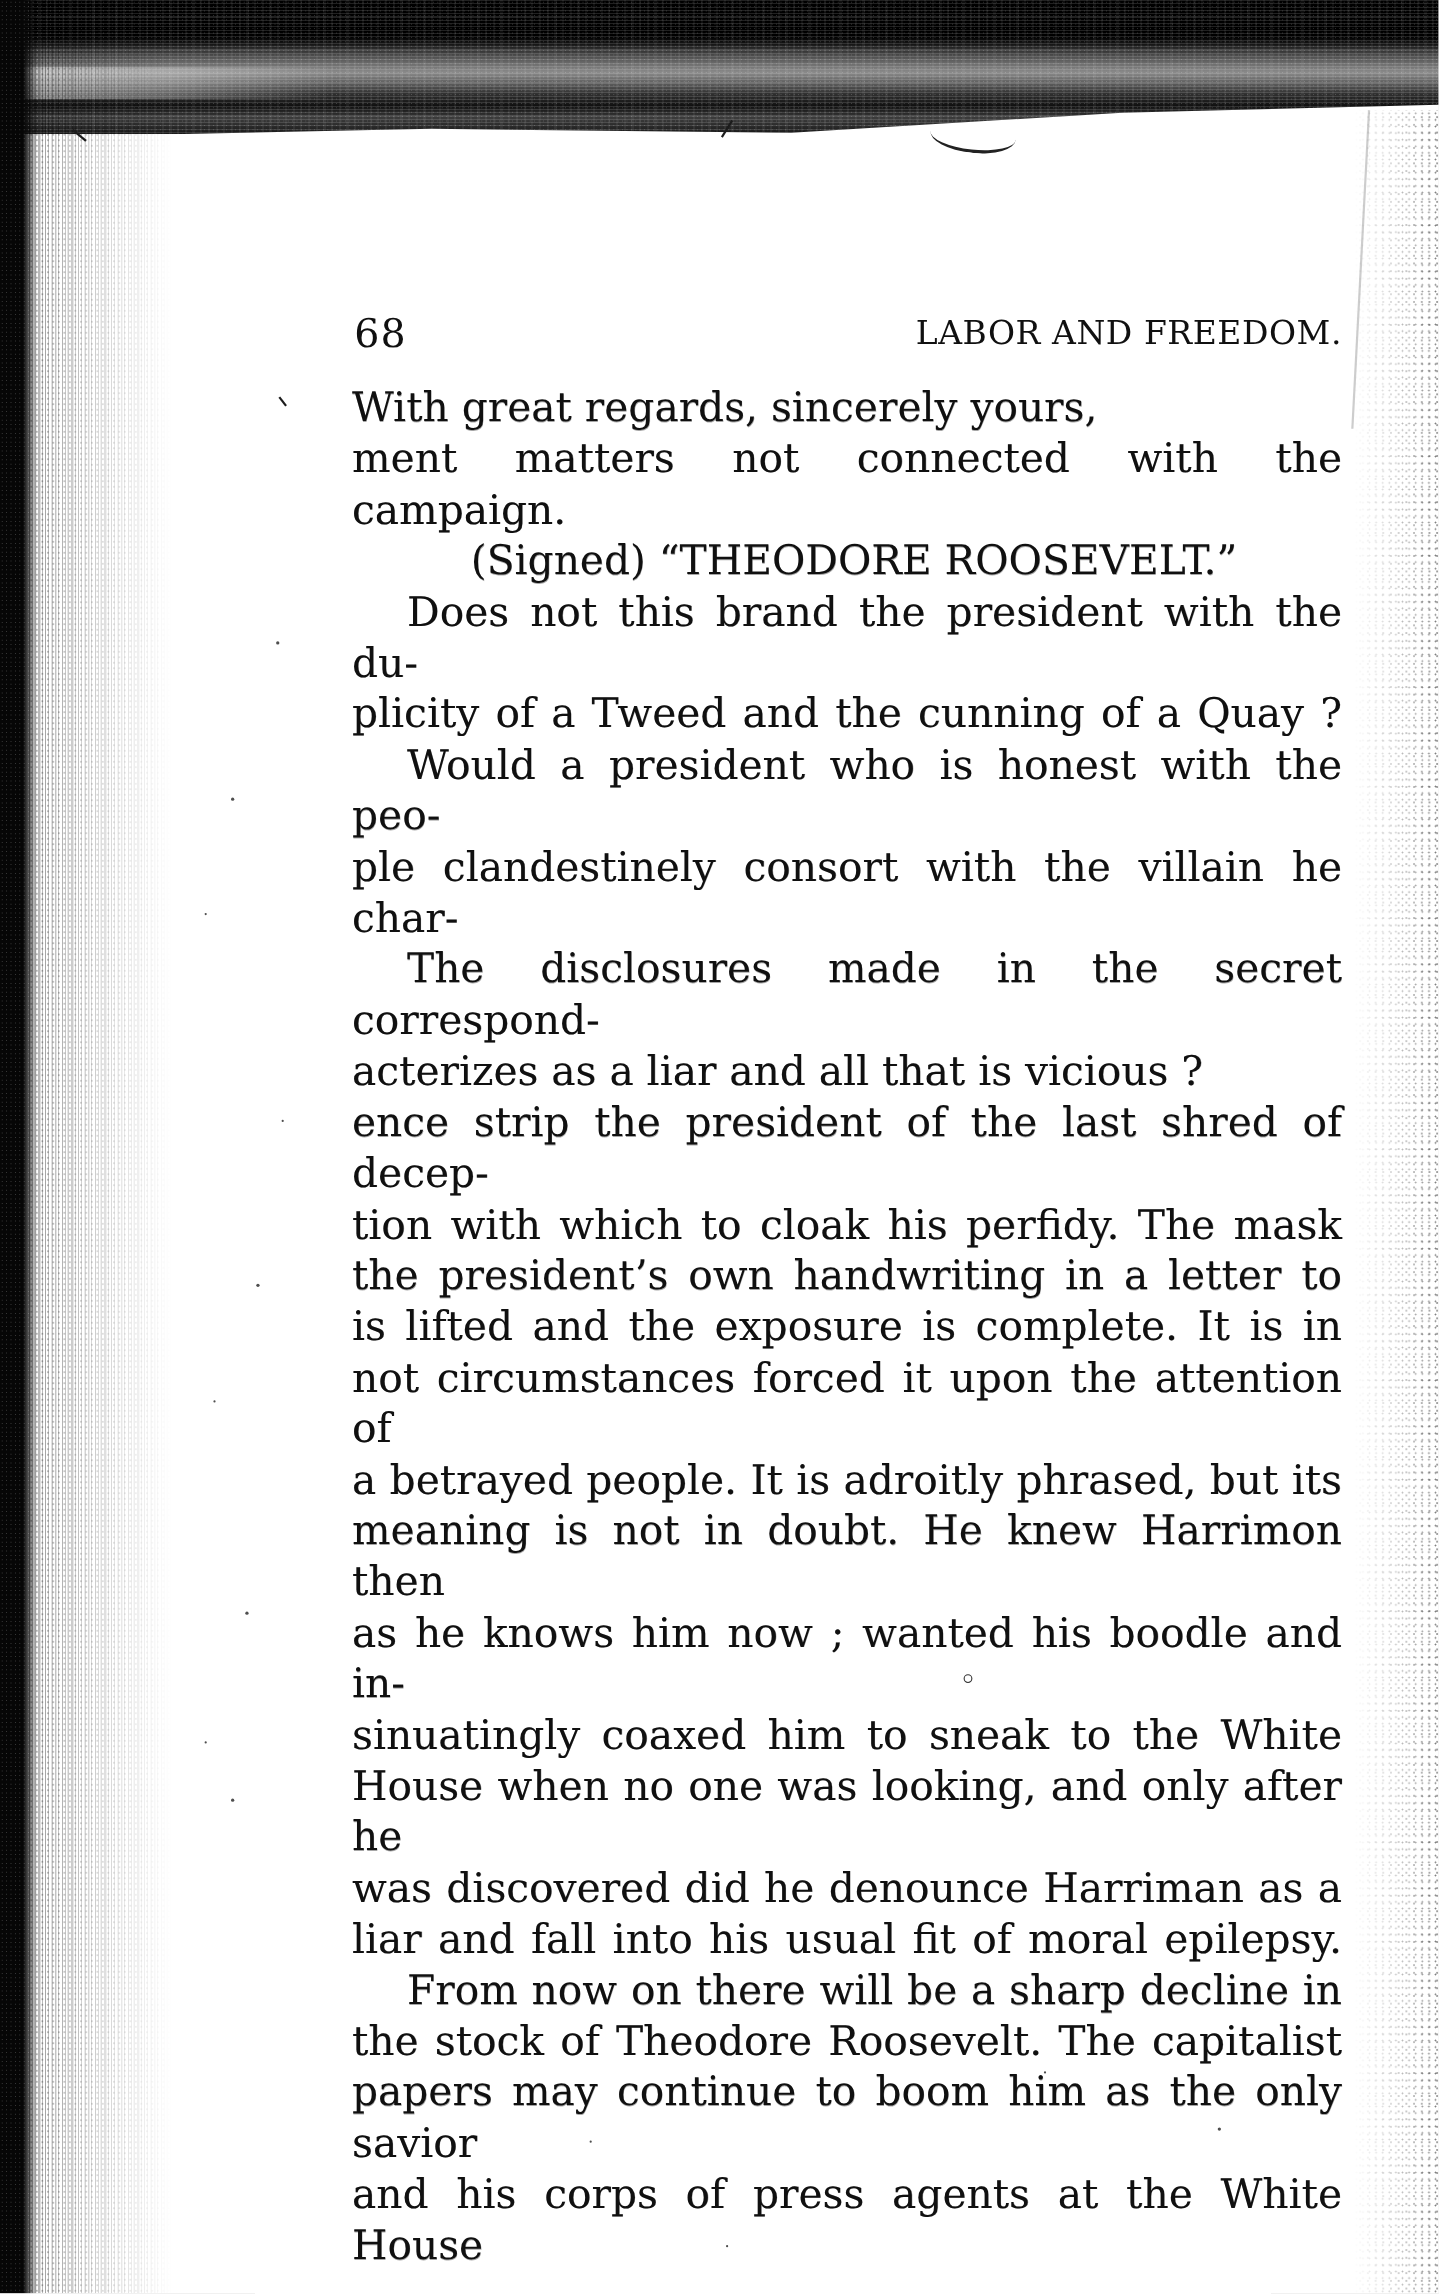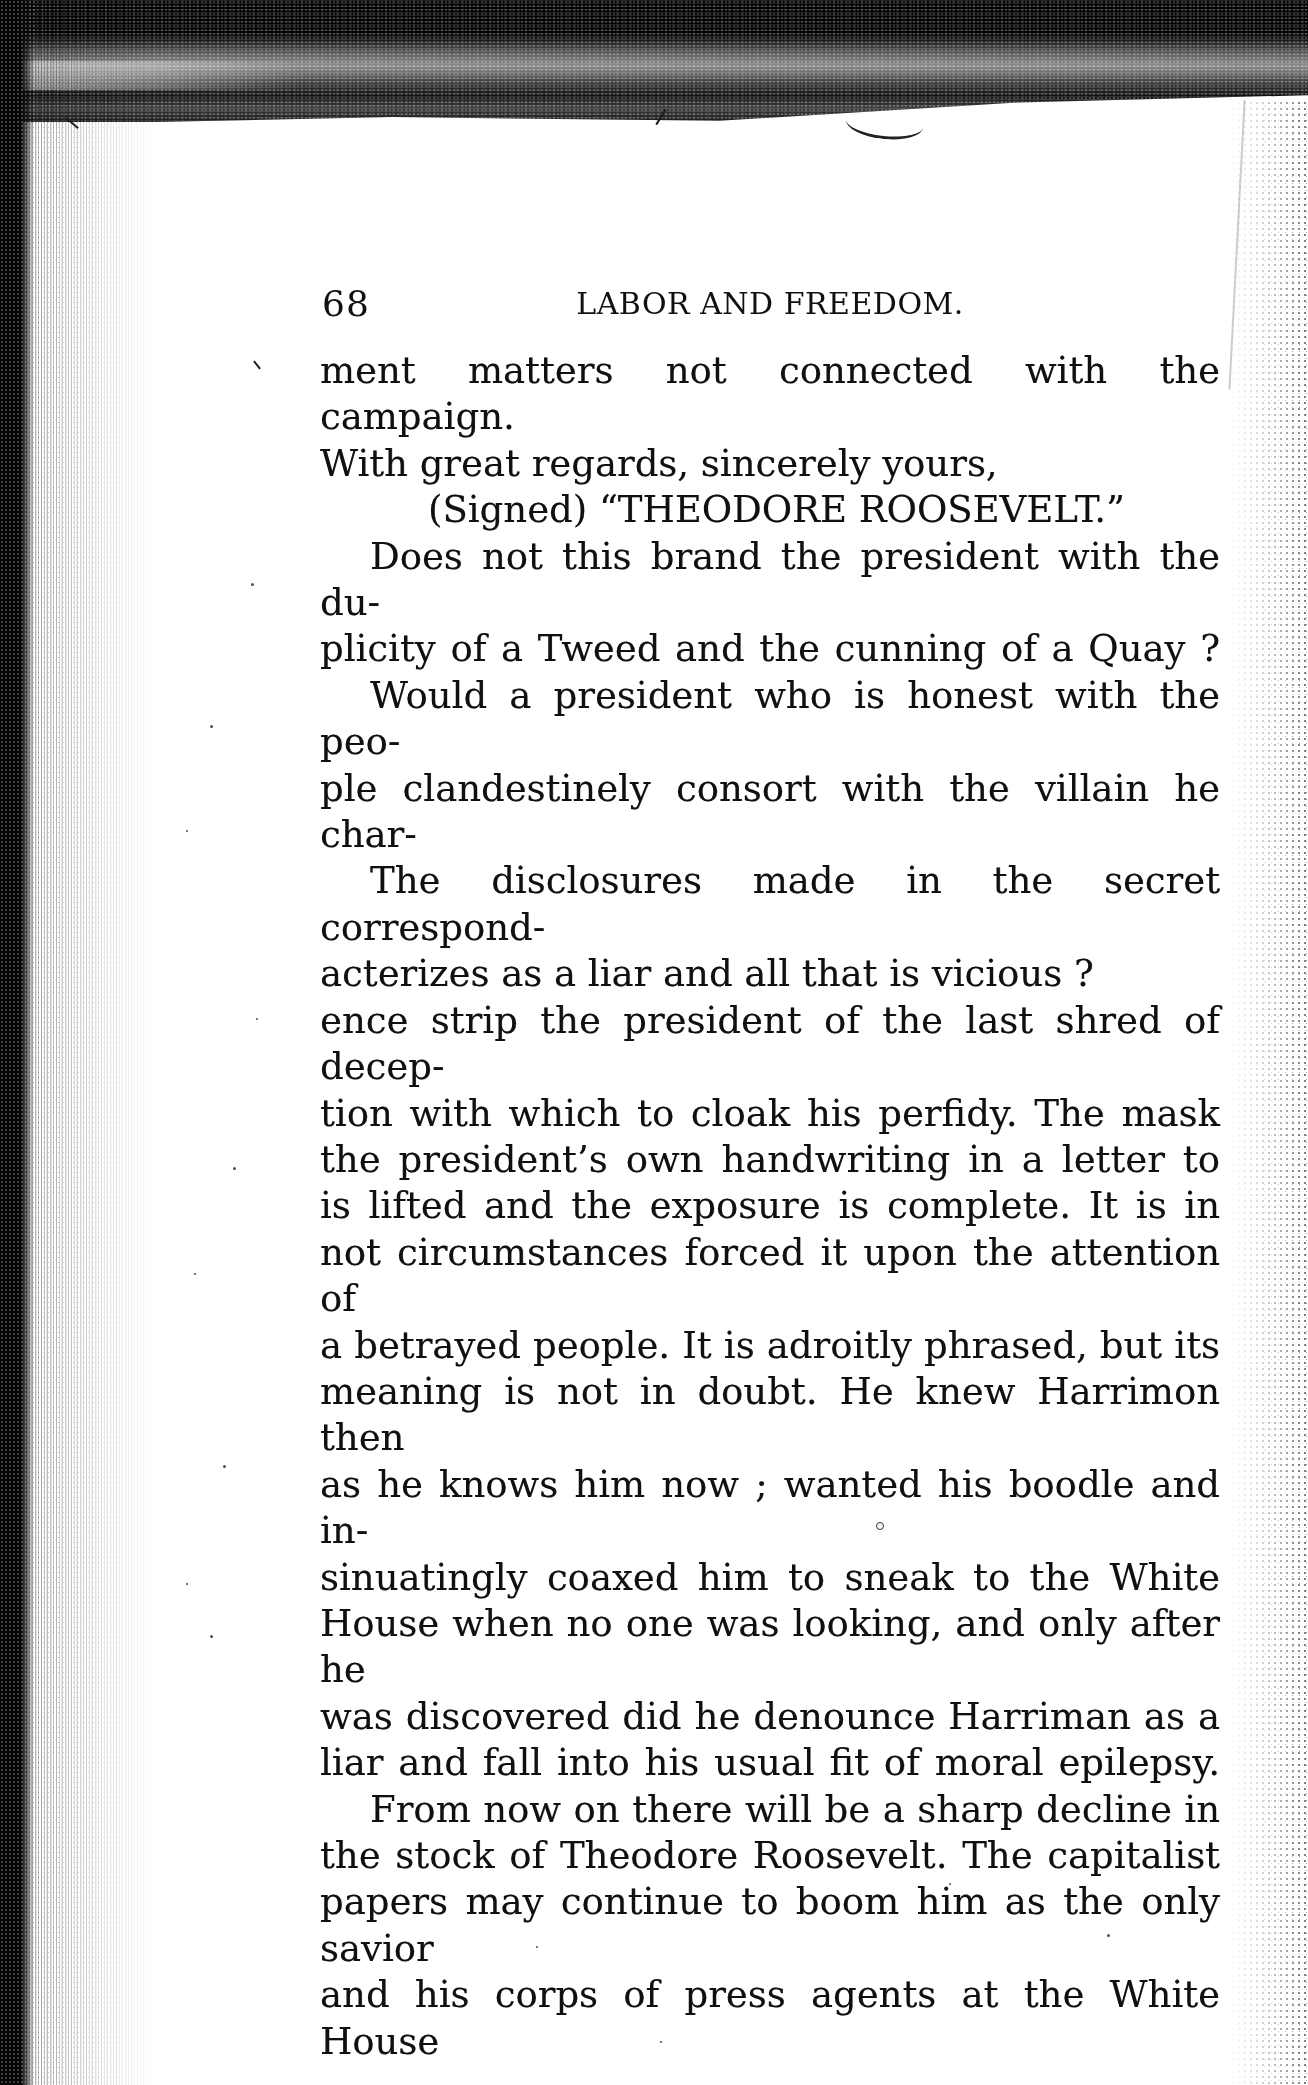--- a/index.html
+++ b/index.html
@@ -57,21 +57,21 @@
     background-position:0 0,3px 3px;
     -webkit-mask-image:linear-gradient(270deg,rgba(0,0,0,.95),rgba(0,0,0,.3) 60%,transparent 100%);
     mask-image:linear-gradient(270deg,rgba(0,0,0,.95),rgba(0,0,0,.3) 60%,transparent 100%);
   }
   .art{position:absolute;background:#1c1c1c;}
   .speck{position:absolute;width:3px;height:3px;border-radius:50%;background:#222;opacity:.8;}
 
   
   .page-header{
     position:absolute;left:320px;top:282px;width:900px;height:48px;
-    text-align:center;
+    text-align:right;
   }
   .folio{
     position:absolute;left:2px;top:2px;
     font-size:36px;line-height:40px;letter-spacing:1px;
   }
   .running-title{
     display:inline-block;
     font-size:30px;line-height:44px;letter-spacing:.5px;
   }
   .page-body{
@@ -114,22 +114,22 @@
   <div class="speck" style="left:1107px;top:1934px;"></div>
   <div class="speck" style="left:536px;top:1946px;width:2px;height:2px;"></div>
   <div class="speck" style="left:660px;top:2041px;width:2px;height:2px;"></div>
 
   <div class="page-header">
     <span class="folio">68</span>
     <span class="running-title">LABOR AND FREEDOM.</span>
   </div>
 
   <div class="page-body">
+      <div class="line nj">With great regards, sincerely yours,</div>
       <div class="line">ment matters not connected with the campaign.</div>
-      <div class="line nj">With great regards, sincerely yours,</div>
       <div class="line nj ind-sig">(Signed) “THEODORE ROOSEVELT.”</div>
       <div class="line ind-para">Does not this brand the president with the du-</div>
       <div class="line">plicity of a Tweed and the cunning of a Quay ?</div>
       <div class="line ind-para">Would a president who is honest with the peo-</div>
       <div class="line">ple clandestinely consort with the villain he char-</div>
       <div class="line ind-para">The disclosures made in the secret correspond-</div>
       <div class="line nj">acterizes as a liar and all that is vicious ?</div>
       <div class="line">ence strip the president of the last shred of decep-</div>
       <div class="line">tion with which to cloak his perfidy. The mask</div>
       <div class="line">the president’s own handwriting in a letter to</div>

